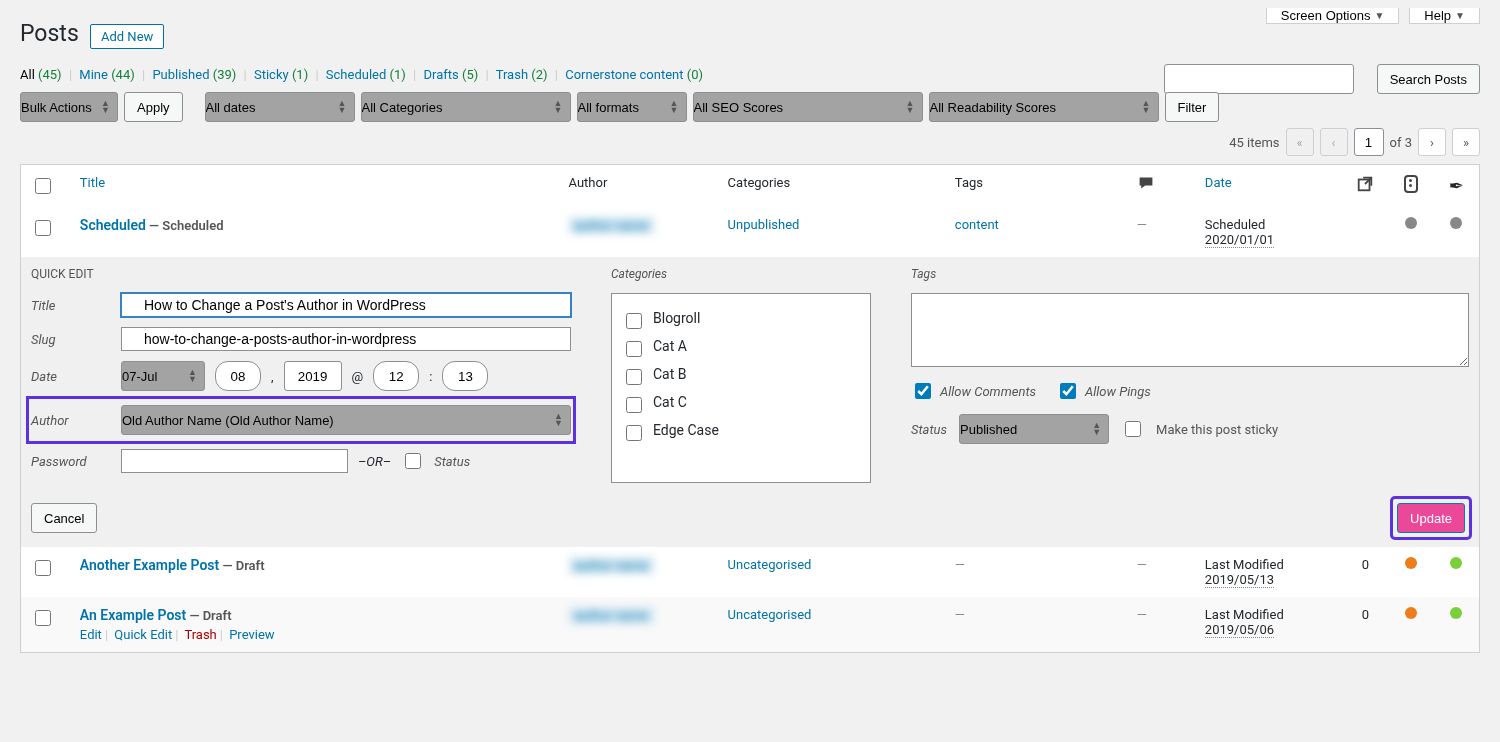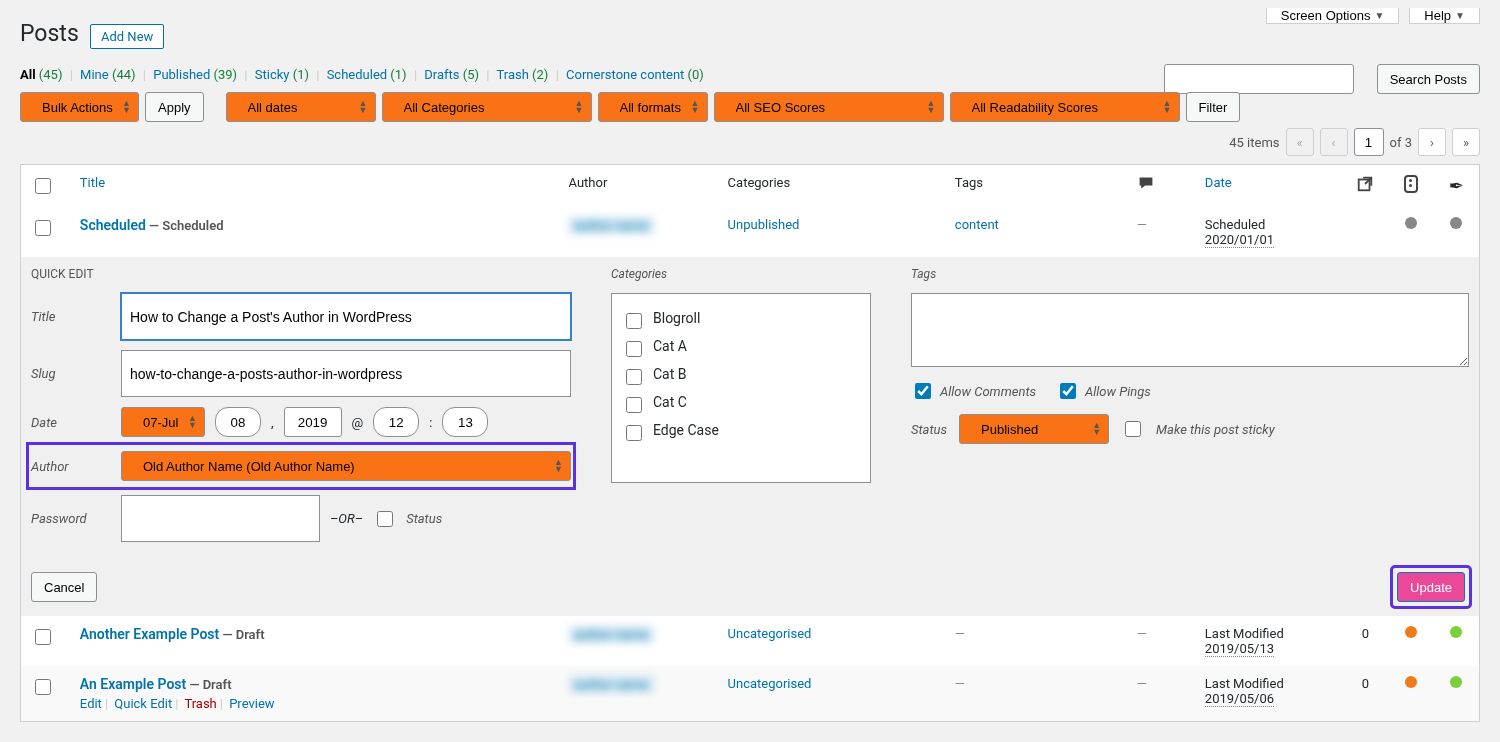--- a/index.html
+++ b/index.html
@@ -20,26 +20,26 @@
     font-size: 23px; font-weight: 400; margin: 20px 8px 10px 0;
     display: inline-block;
   }
   .add-new {
     display: inline-block; border: 1px solid #0071a1; color: #0071a1; background:#fff;
     padding: 4px 10px; font-size: 13px; cursor:pointer; border-radius:2px; vertical-align: baseline;
   }
   .subsubsub { margin: 10px 0; font-size: 13px; }
   .subsubsub a { color: #0073aa; text-decoration: none; cursor:pointer; }
   .subsubsub .count { color: #15803d; }
-  .subsubsub .current { color: #000; font-weight: 700; }
+  .subsubsub .current { color: #000; font-weight: 400; }
   .subsubsub .sep { color: #ccc; margin: 0 4px; }
   .tablenav { display:flex; justify-content:space-between; align-items:center; margin: 8px 0; flex-wrap:wrap; gap:6px;}
   .actions { display:flex; gap:6px; align-items:center; flex-wrap:wrap; }
   select, .button {
-    border:1px solid #8c8f94; background:#f97316; padding:4px 24px 4px 21px; font-size:13px;
+    border:1px solid #8c8f94; background:#a3a3a3; padding:4px 24px 4px 0; font-size:13px;
     height:30px; border-radius:3px; cursor:pointer; appearance:none; position:relative;
   }
   .select-wrap { position:relative; display:inline-block; }
   .select-wrap::after {
     content:""; position:absolute; right:6px; top:50%; transform:translateY(-50%);
     font-size:10px; color:#555; pointer-events:none; width:8px; height:12px;
     background: linear-gradient(#555,#555), linear-gradient(#555,#555);
     background-size: 8px 1px, 8px 1px; background-position: 0 3px, 0 8px; background-repeat:no-repeat;
   }
   .select-wrap.updown::after{
@@ -91,21 +91,21 @@
   .quick-edit td { background:#f0f0f1; padding:18px 20px 18px 20px;}
   .qe-cols { display:flex; gap:40px; align-items:flex-start;}
   .qe-col { flex:0 0 auto; }
   .qe-col.left{ width:540px;}
   .qe-col.mid{ width:260px;}
   .qe-col.right{ flex:1; }
   .qe-heading{ font-size:12px; text-transform:uppercase; color:#555; margin-bottom:12px;}
   .qe-heading.it{ text-transform:none; font-style:italic; color:#555;}
   .qe-row{ display:flex; align-items:center; margin-bottom:10px; gap:10px;}
   .qe-row label.lab{ width:80px; color:#555; font-style:italic;}
-  .qe-row input[type=text]{ flex:1; border:1px solid #8c8f94; height:47px; padding:0 8px; font-size:14px; border-radius:0;}
+  .qe-row input[type=text]{ flex:1; border:1px solid #8c8f94; height:24px; padding:0 22px; font-size:14px; border-radius:0;}
   .qe-row input.focus{ border:1px solid #3582c4; box-shadow:0 0 0 1px #3582c4;}
   .qe-row .dinput{ width:46px; text-align:center; border:1px solid #8c8f94; height:30px; border-radius:13px;}
   .qe-row .yinput{ width:58px; text-align:center; border:1px solid #8c8f94; height:30px; border-radius:3px;}
   .qe-author-row{ outline:3px solid #5a32e0; outline-offset:2px; padding:4px 0;}
   .cat-box{ border:1px solid #8c8f94; background:#fff; padding:10px 10px; height:190px; overflow:auto;}
   .cat-box label{ display:flex; align-items:flex-start; gap:8px; margin:6px 0; font-size:14px;}
   .tag-box{ border:1px solid #8c8f94; background:#fff; width:100%; height:74px; resize:both;}
   .chkline{ display:flex; align-items:center; gap:20px; margin-top:10px;}
   .chkline label{ display:flex; align-items:center; gap:6px; font-style:italic; color:#555;}
   input[type=checkbox]{ width:16px; height:16px; accent-color:#007cba;}
@@ -301,21 +301,21 @@
                 </label>
               <label>
                   <input type="checkbox" checked="" style="">
                   <span>Allow Pings</span>
                 </label>
             </div>
             <div class="status-row">
               <span class="lab">Status</span>
               <span class="select-wrap updown"><select style="width:150px"><option>Published</option></select><span class="arrows">▲<br>▼</span></span>
               <input type="checkbox" style="">
-              <span style="font-style:italic;color:#555">Make this post sticky</span>
+              <span style="color:#555">Make this post sticky</span>
             </div>
           </div>
         </div>
         <div class="qe-buttons">
           <button class="button">Cancel</button>
           <span class="update-wrap"><button class="button primary">Update</button></span>
         </div>
       </td>
     </tr>
 

